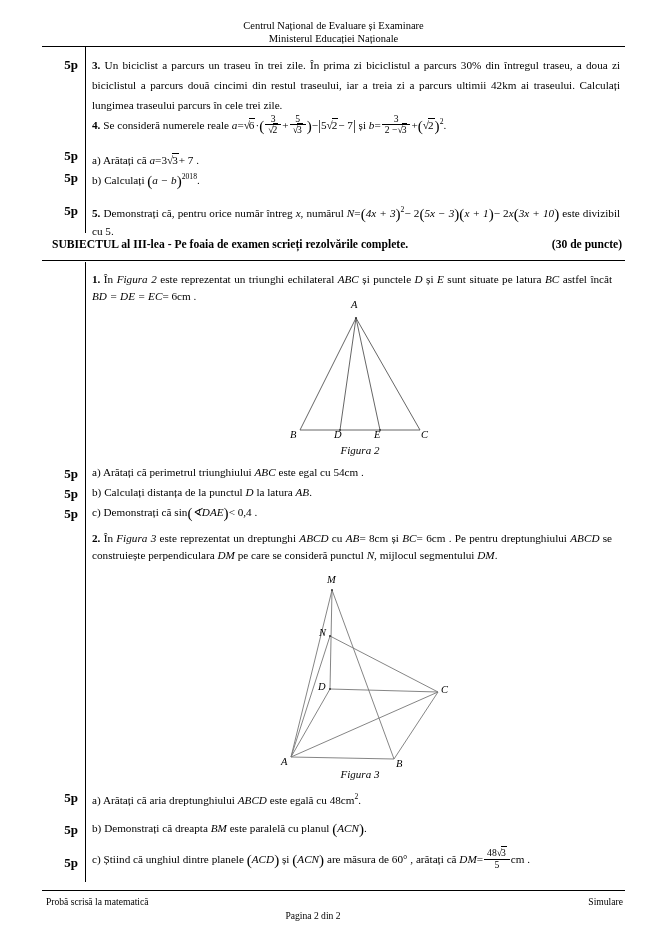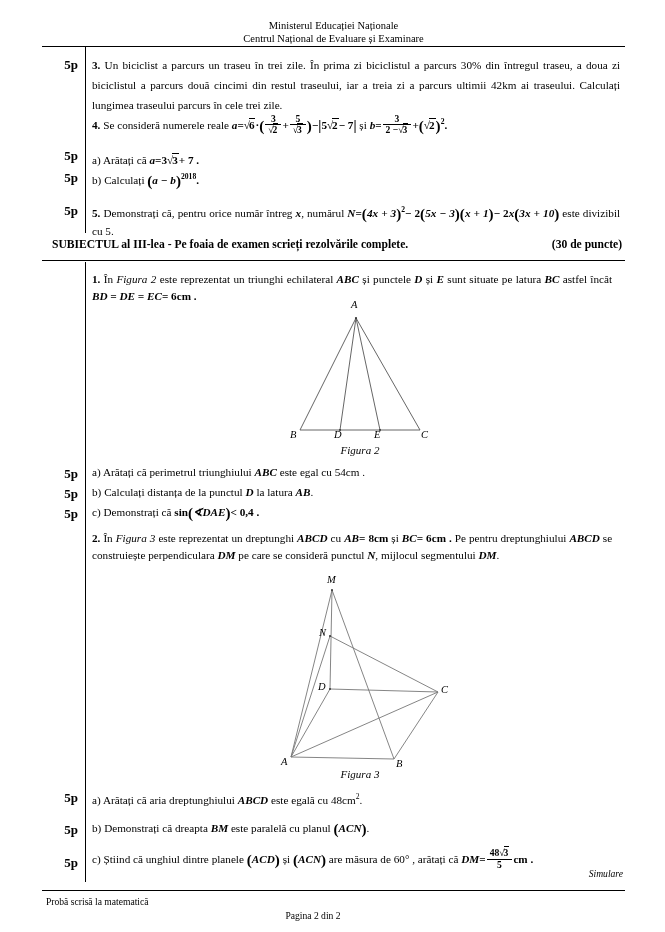--- a/index.html
+++ b/index.html
@@ -95,21 +95,21 @@
     width: 570px;
     font-size: 11.6px;
     font-weight: bold;
   }
   .subject-head .pts-right {
     float: right;
     font-weight: bold;
   }
 
   
-  .m { font-family: "Liberation Serif", serif; font-style: italic; white-space: nowrap; font-weight: bold; }
+  .m { font-family: "Liberation Serif", serif; font-style: italic; white-space: nowrap; }
   .mr { font-style: normal; }
   .frac {
     display: inline-block;
     vertical-align: -0.48em;
     text-align: center;
     font-size: 0.86em;
     line-height: 1.12;
     margin: 0 1px;
   }
   .frac .num { display: block; padding: 0 3px; }
@@ -145,40 +145,39 @@
   }
 
   
   .footer-left {
     position: absolute;
     left: 46px; top: 896px;
     font-size: 9.6px;
   }
   .footer-right {
     position: absolute;
-    right: 42px; top: 868px;
+    right: 42px; top: 896px;
     font-size: 9.6px;
-    font-style: italic;
   }
   .footer-center {
     position: absolute;
     left: 0; top: 910px;
     width: 626px;
     text-align: center;
     font-size: 9.6px;
   }
 </style>
 </head>
 <body>
 
 <div class="page">
 
   <div class="doc-header">
+    <div>Centrul Național de Evaluare și Examinare</div>
     <div>Ministerul Educației Naționale</div>
-    <div>Centrul Național de Evaluare și Examinare</div>
   </div>
   <div class="rule-top"></div>
 
   <div class="vdiv vdiv-a"></div>
   <div class="vdiv vdiv-b"></div>
 
   <div class="pts" style="top:57px;">5p</div>
   <div class="body-txt" style="top:55px;">
     <b>3.</b>
     <span>Un biciclist a parcurs un traseu în trei zile. În prima zi biciclistul a parcurs 30%  din întregul traseu, a doua zi biciclistul a parcurs două cincimi din restul traseului, iar a treia zi a parcurs ultimii 42km  ai traseului. Calculați lungimea traseului parcurs în cele trei zile.</span>

